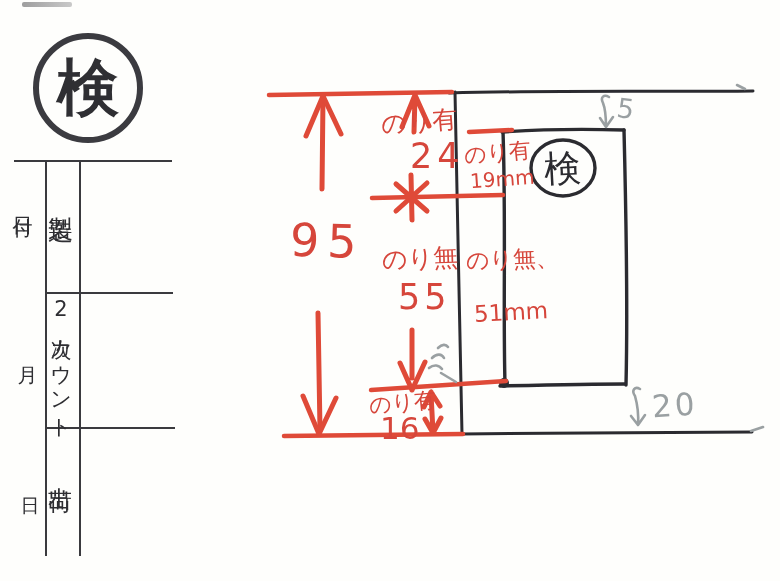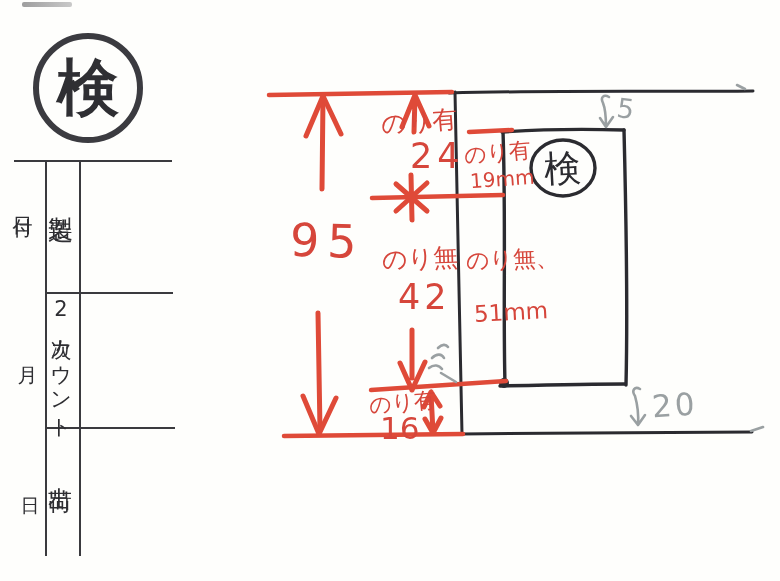--- a/index.html
+++ b/index.html
@@ -109,21 +109,21 @@
 
   <div class="abs red" style="left:290px;top:218px;font-size:46px;letter-spacing:8px;transform:rotate(2deg);">95</div>
 
   <div class="abs red" style="left:381px;top:109px;font-size:25px;transform:rotate(-4deg);">のり有</div>
   <div class="abs red" style="left:392px;top:139px;font-size:35px;letter-spacing:5px;margin-left:18px;">24</div>
 
   <div class="abs red" style="left:464px;top:142px;font-size:22px;transform:rotate(-5deg);">のり有</div>
   <div class="abs red" style="left:470px;top:169px;font-size:20px;transform:rotate(-4deg);">19mm</div>
 
   <div class="abs red" style="left:382px;top:246px;font-size:25px;transform:rotate(-2deg);">のり無</div>
-  <div class="abs red" style="left:398px;top:280px;font-size:35px;letter-spacing:4px;">42</div>
+  <div class="abs red" style="left:398px;top:280px;font-size:35px;letter-spacing:4px;">55</div>
 
   <div class="abs red" style="left:466px;top:248px;font-size:23px;transform:rotate(-2deg);">のり無、</div>
   <div class="abs red" style="left:474px;top:301px;font-size:23px;transform:rotate(-3deg);">51mm</div>
 
   <div class="abs red" style="left:369px;top:392px;font-size:22px;transform:rotate(-5deg);">のり有</div>
   <div class="abs red" style="left:380px;top:413px;font-size:31px;">16</div>
 
   <div class="abs ink" style="left:544px;top:150px;font-size:37px;transform:rotate(-3deg);">検</div>
 
   <div class="abs pencil" style="left:617px;top:95px;font-size:27px;transform:rotate(8deg);">5</div>

